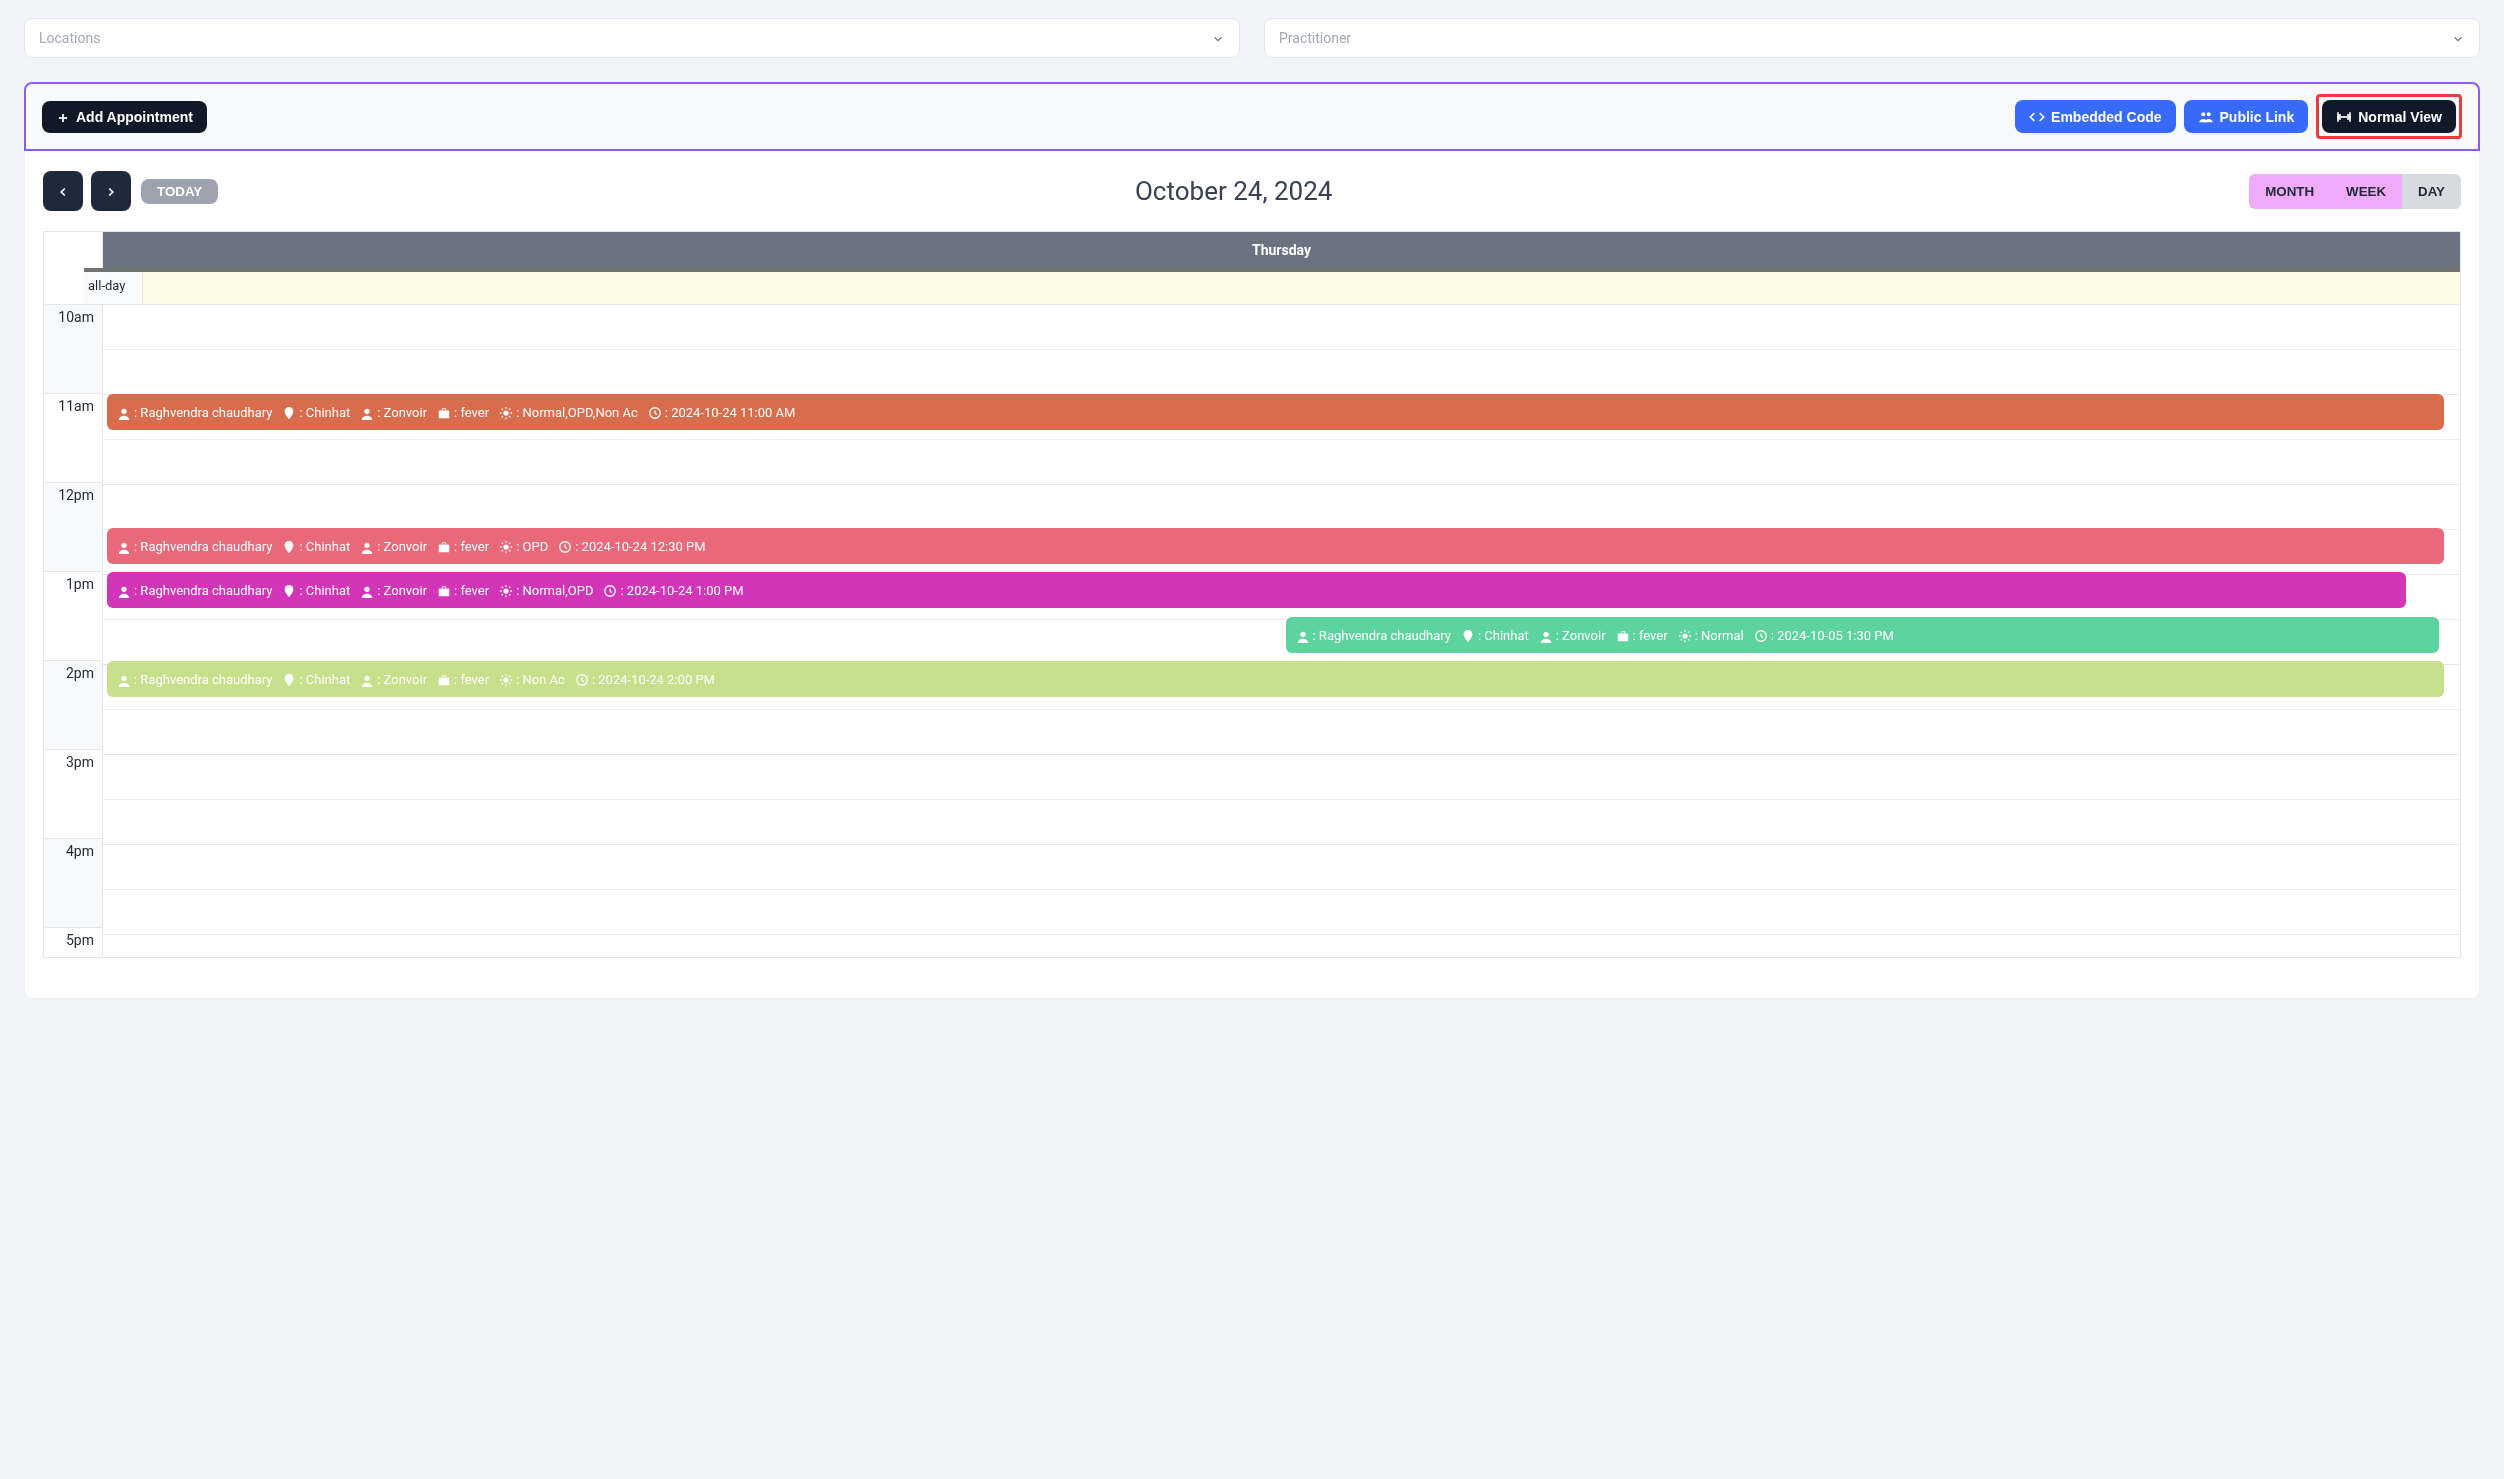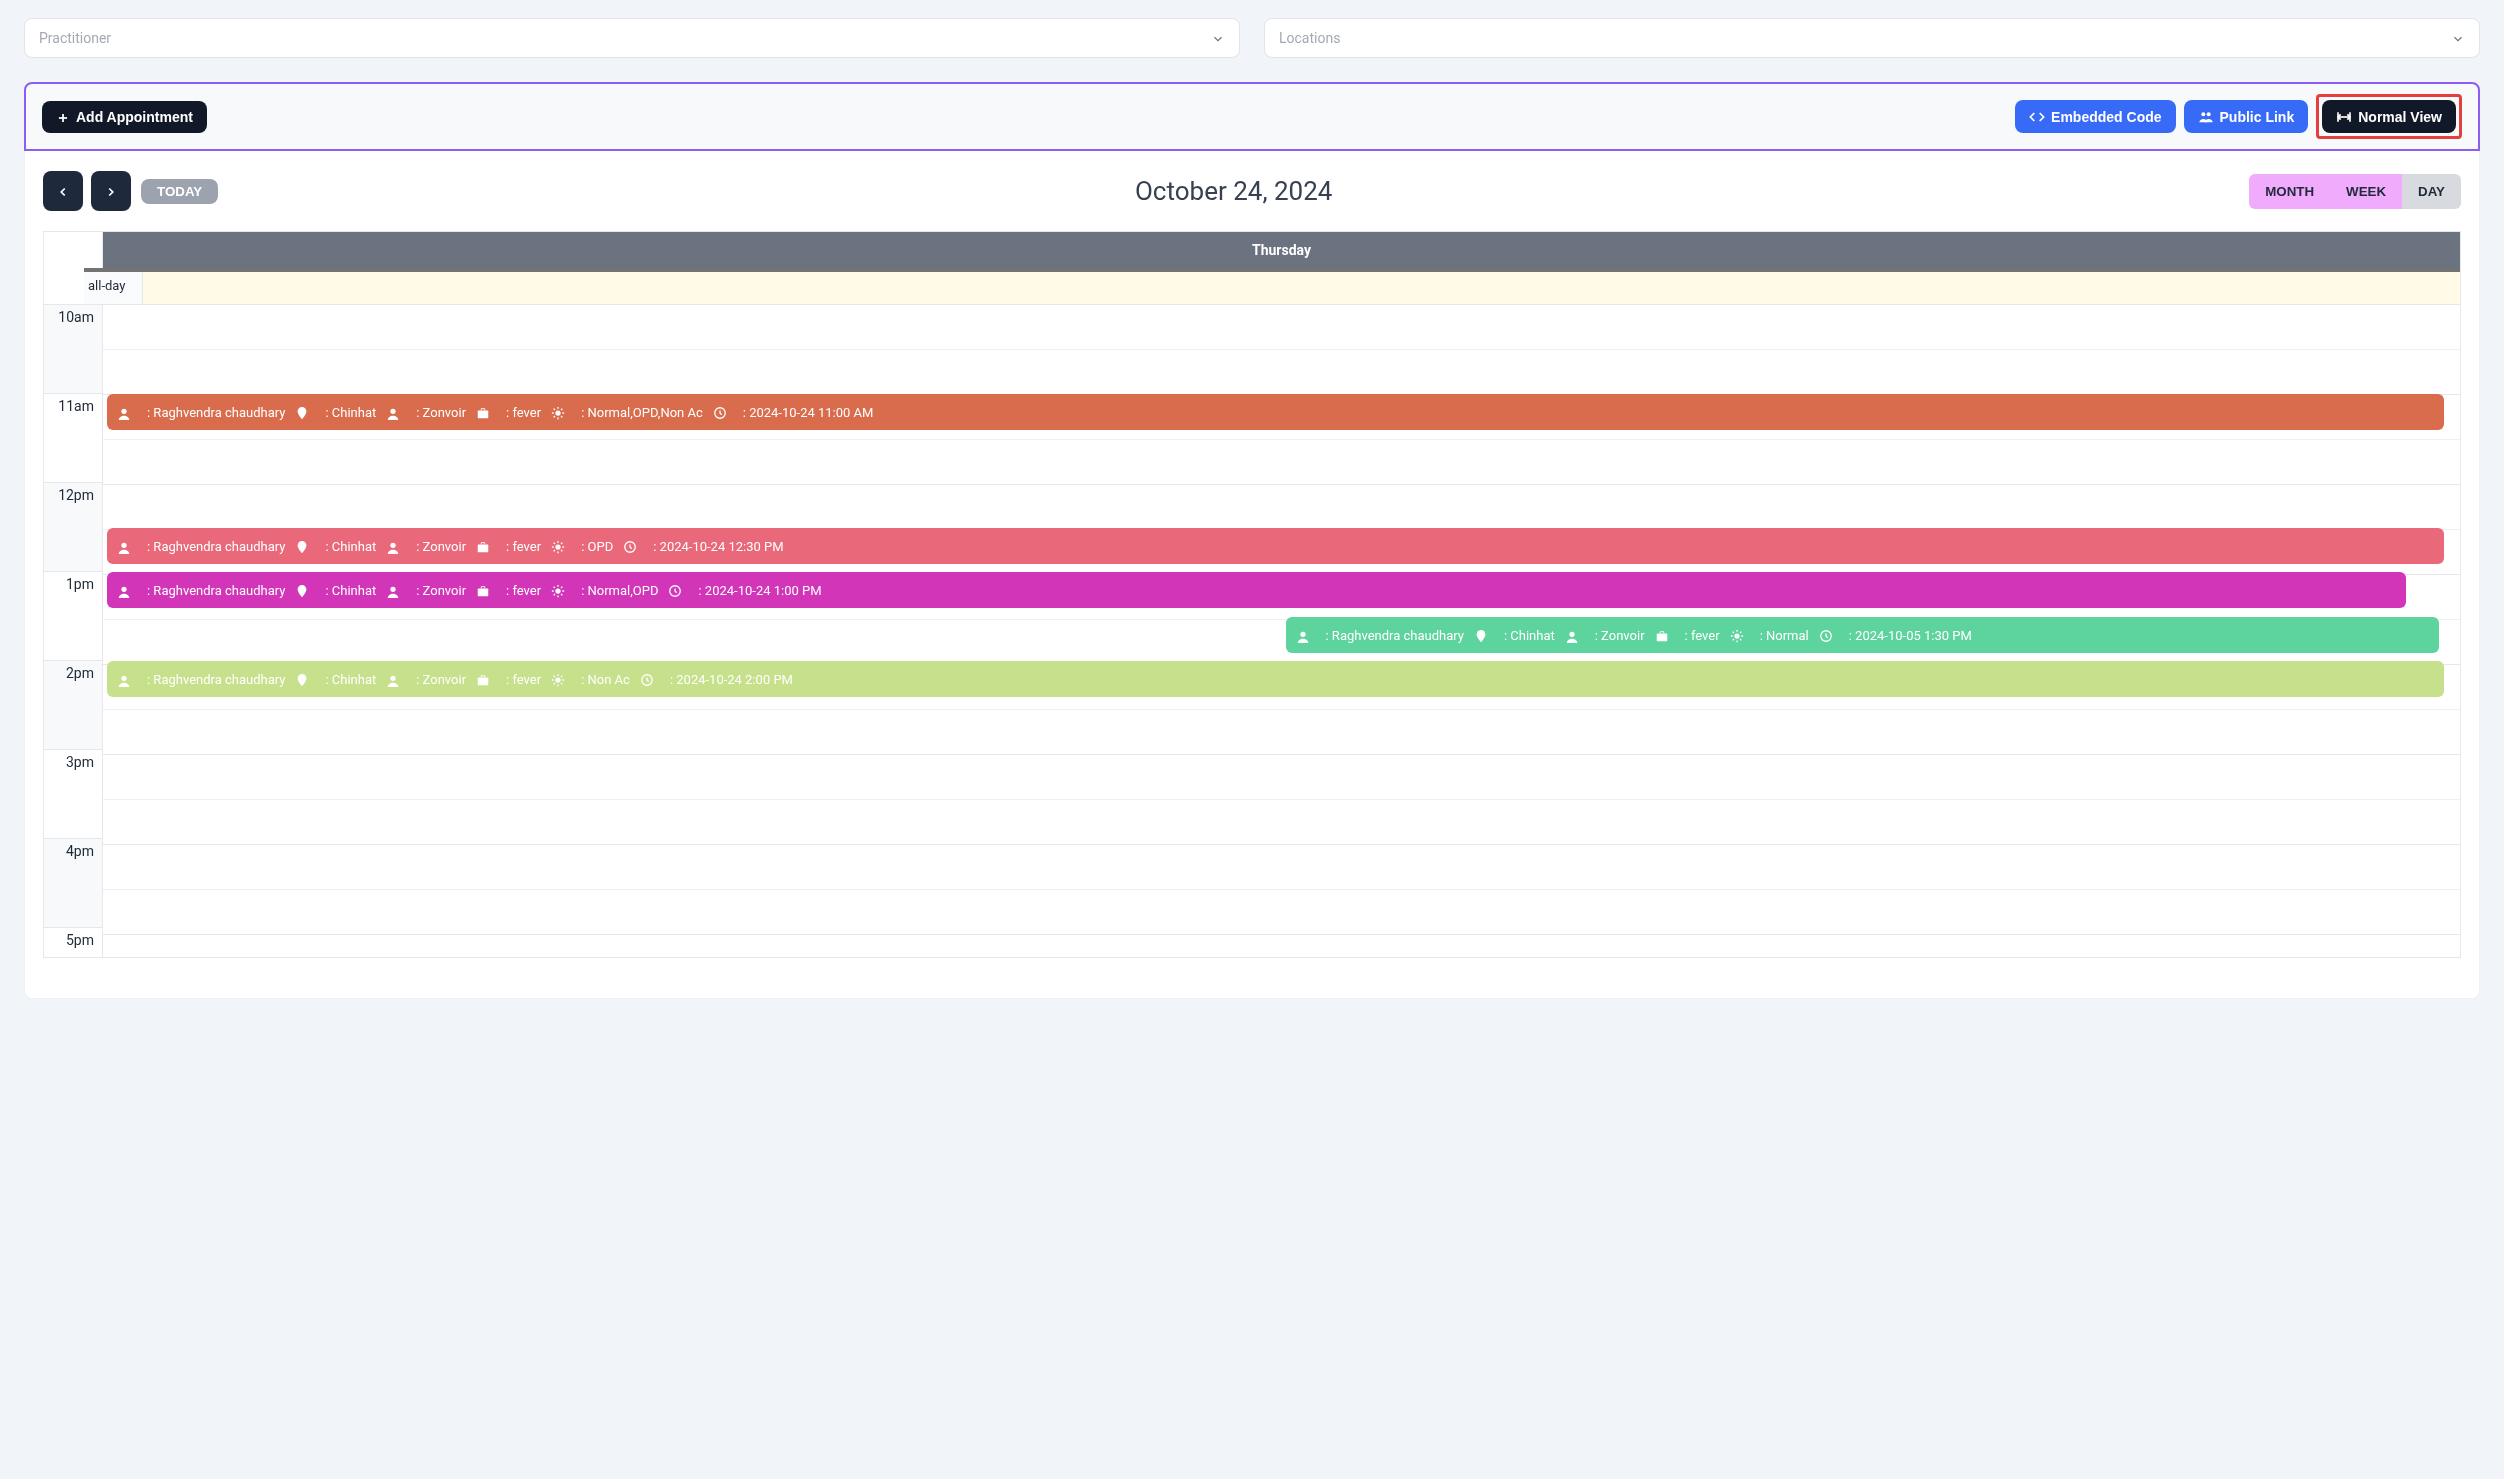--- a/index.html
+++ b/index.html
@@ -48,49 +48,49 @@
   .timegrid { position: relative; display: flex; border-top: 1px solid #e5e7eb; max-height: 653px; overflow-y: auto; }
   .time-gutter { width: 59px; border-right: 1px solid #e5e7eb; background: #fff; }
   .hour { height: 89px; border-bottom: 1px solid #e5e7eb; position: relative; }
   .hour-label { position: absolute; top: 4px; right: 8px; font-size: 14px; color: #1f2937; }
   .hour.shaded { background:#f7f9fb; }
   .day-col { flex: 1; position: relative; }
   .half { height: 45px; border-bottom: 1px solid #eef0f4; }
   .half.hourline { border-bottom: 1px solid #e5e7eb; }
 
   .event { position: absolute; left: 4px; border-radius: 6px; color: #fff; font-size: 13px; display: flex; align-items: center; padding: 0 10px; gap: 10px; overflow: hidden; white-space: nowrap; width: calc(100% - 20px);}
-  .event .field { display: inline-flex; align-items: center; gap: 16px; text-align: center; }
+  .event .field { display: inline-flex; align-items: center; gap: 3px; text-align: center; }
   .event .ic { display:inline-block; }
 
   
   .c1 { background:#d96c4c; }
   .c2 { background:#e9687a; }
   .c3 { background:#d235b8; }
   .c4 { background:#5dd39e; }
   .c5 { background:#c7e08c; color: #fff; }
 
   
   svg { display: inline-block; vertical-align: middle; }
 </style>
 </head>
 <body>
 
 <div class="page">
 
   <div class="filters">
     <div class="select">
-      <span class="placeholder">Practitioner</span>
+      <span class="placeholder">Locations</span>
       <span class="chev">
         <svg width="14" height="14" viewBox="0 0 24 24" fill="none" stroke="currentColor" stroke-width="2">
             <polyline points="6 9 12 15 18 9"></polyline>
           </svg>
       </span>
     </div>
     <div class="select">
-      <span class="placeholder">Locations</span>
+      <span class="placeholder">Practitioner</span>
       <span class="chev">
         <svg width="14" height="14" viewBox="0 0 24 24" fill="none" stroke="currentColor" stroke-width="2">
             <polyline points="6 9 12 15 18 9"></polyline>
           </svg>
       </span>
     </div>
   </div>
 
   <div class="actionbar">
     <button class="btn btn-dark">

